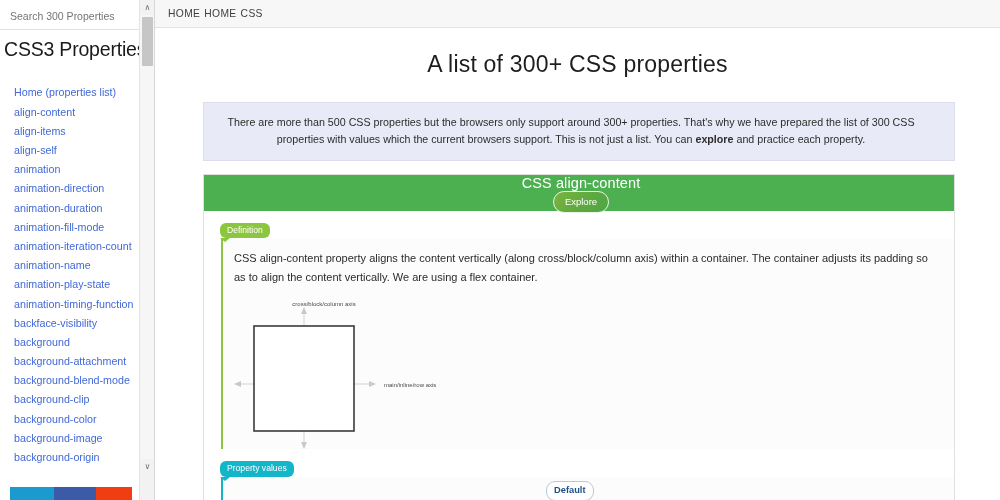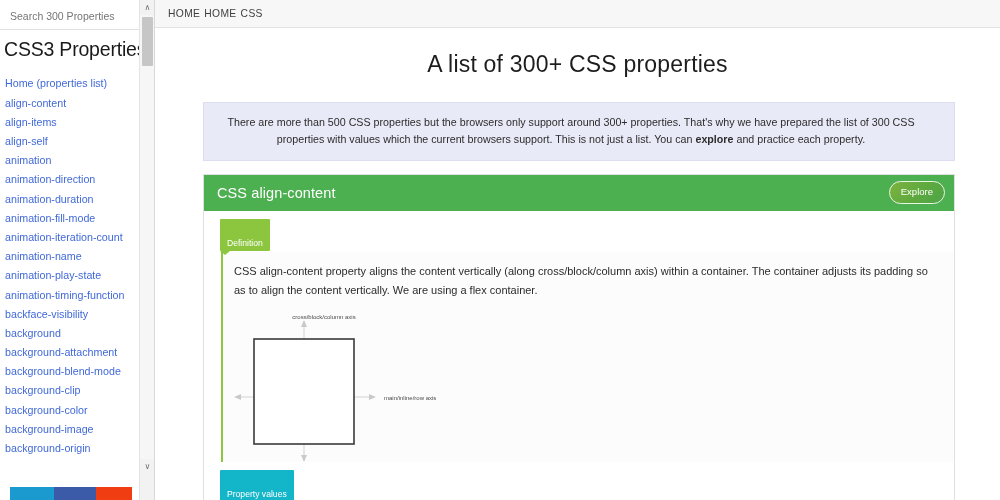--- a/index.html
+++ b/index.html
@@ -40,21 +40,21 @@
   }
   .sidebar-title {
     font-size: 19.5px;
     color: #1a1a1a;
     font-weight: 400;
     padding: 7px 4px 4px 4px;
     margin: 0;
     letter-spacing: -0.2px;
     line-height: 1.25;
   }
-  .nav-list { list-style: none; margin: 0; padding: 9px 0 0 0; }
+  .nav-list { list-style: none; margin: 9px; padding: 9px 0 0 0; }
   .nav-list li { padding: 0; margin: 0; }
   .nav-link {
     display: block;
     color: #4169d8;
     font-size: 10.7px;
     text-decoration: none;
     padding: 3.1px 4px 3.1px 5px;
     line-height: 13px;
     white-space: nowrap;
   }
@@ -154,20 +154,21 @@
     border: 1px solid #e0e0e0;
     background: #ffffff;
   }
   .prop-header {
     background: #4caf50;
     height: 36px;
     display: flex;
     align-items: center;
     justify-content: space-between;
     padding: 0 9px 0 13px;
+    flex-direction: column;
   }
   .prop-header-title {
     color: #ffffff;
     font-size: 14.5px;
     font-weight: 400;
     letter-spacing: 0.1px;
   }
   .explore-btn {
     border: 1px solid #e9f5e4;
     border-radius: 14px;
@@ -180,23 +181,23 @@
     font-family: "Liberation Sans", sans-serif;
   }
 
   
   .tag-row { padding: 8px 0 0 16px; }
   .tag {
     display: inline-block;
     position: relative;
     color: #ffffff;
     font-size: 8.6px;
-    padding: 20px 7px 4px 7px;
+    padding: 3px 7px 4px 7px;
     line-height: 1;
-    border-radius: 1px;
+    border-radius: 6px;
   }
   .tag.definition { background: #8cc63f; }
   .tag.propvalues { background: #13b5c8; }
   .tag::after {
     content: "";
     position: absolute;
     left: 0; bottom: -4px;
     border-left: 5px solid transparent;
     border-right: 5px solid transparent;
     border-top: 4px solid currentColor;

